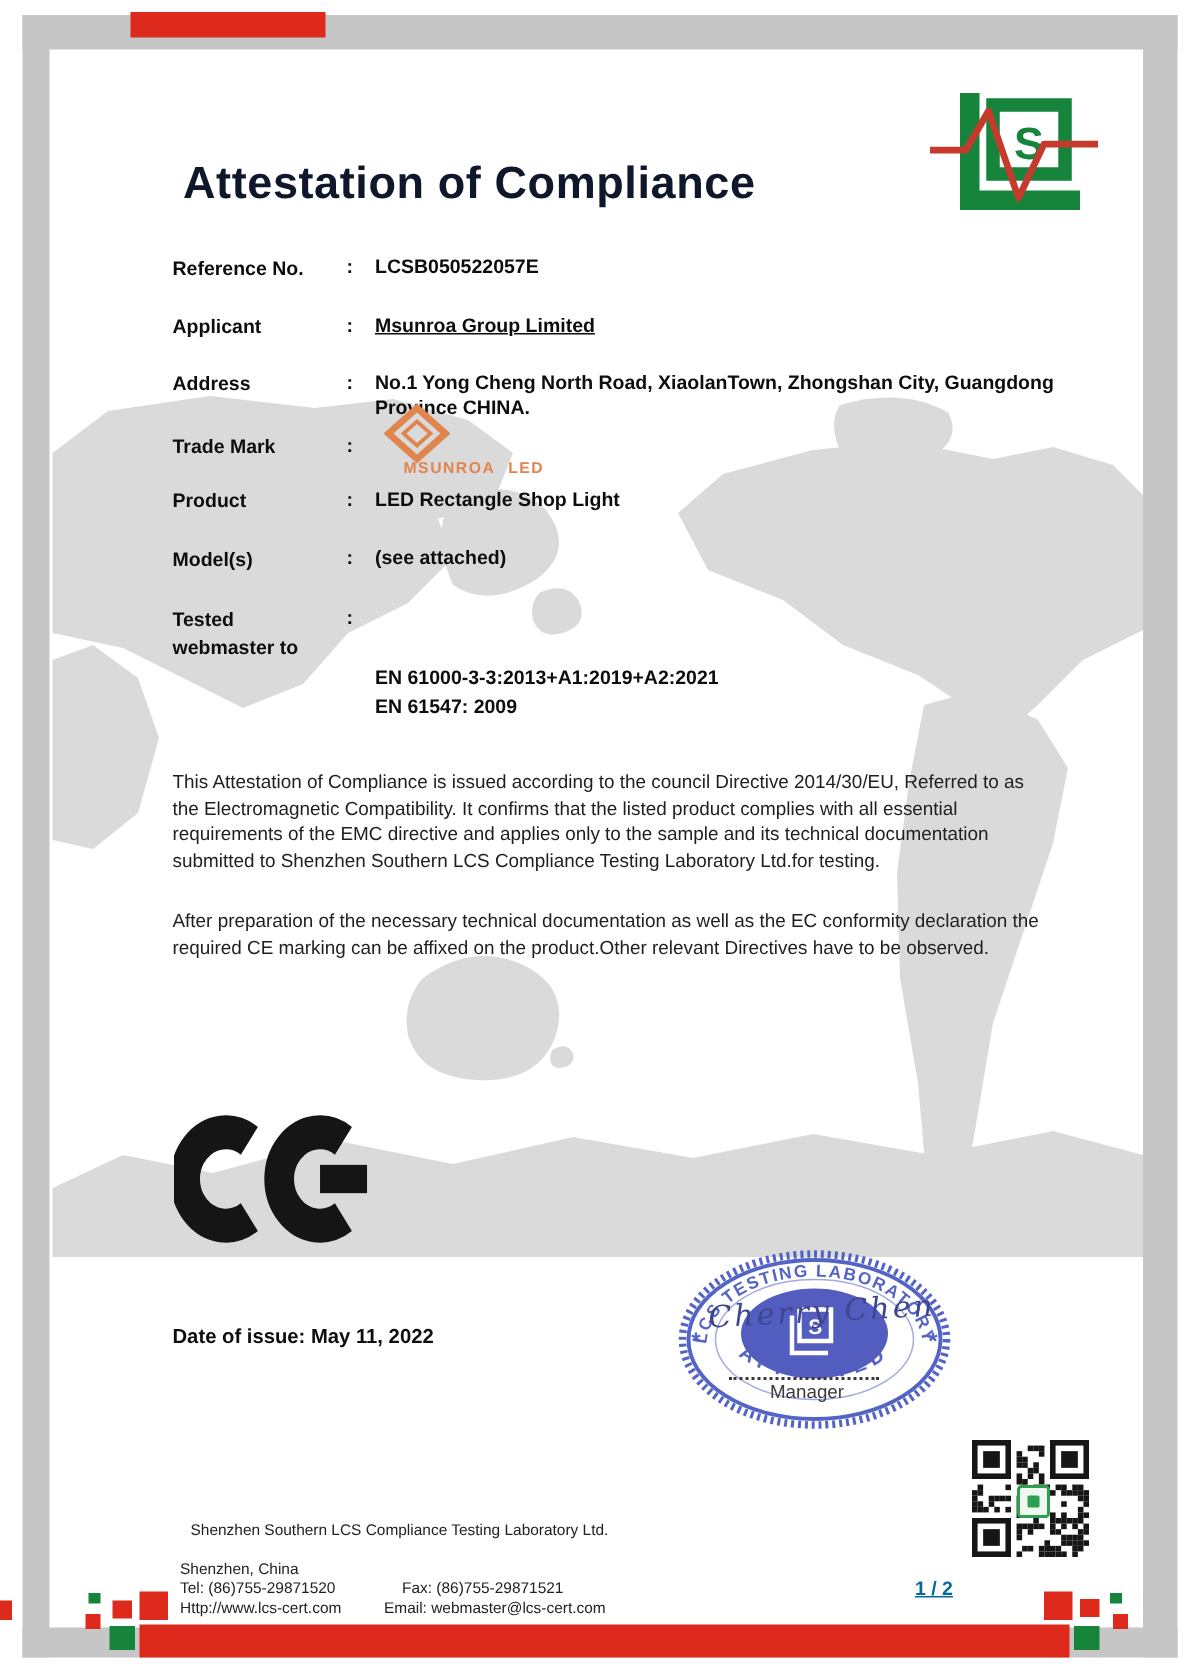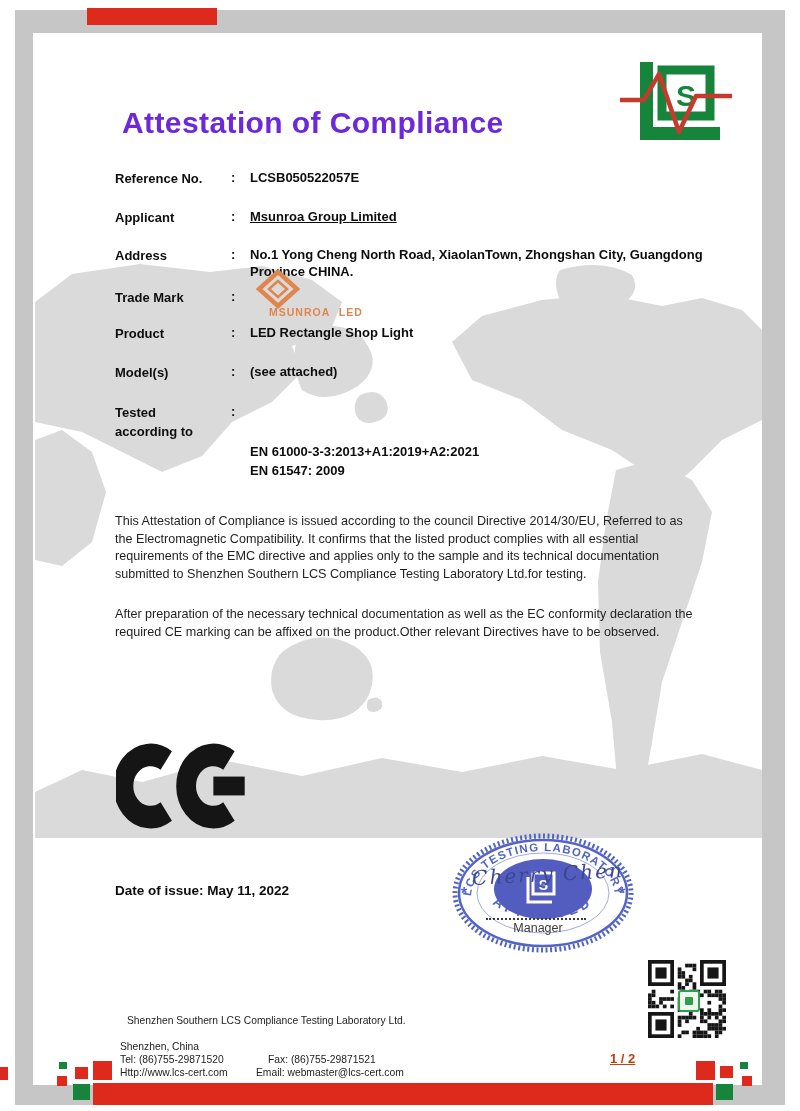--- a/index.html
+++ b/index.html
@@ -1,30 +1,30 @@
 <!DOCTYPE html>
 <html><head>
 <meta charset="utf-8">
 <style>
   html,body{margin:0;padding:0;background:#ffffff;}
   body{font-family:"Liberation Sans",sans-serif;color:#111;}
   .page{position:relative;width:800px;height:1111px;background:#fff;overflow:hidden;}
   .abs{position:absolute;}
   .frame{background:#c6c6c6;}
   .accent{background:#dd2a1c;}
-  .title{font-size:30px;font-weight:bold;letter-spacing:.4px;color:#6d28d9;}
+  .title{font-size:30px;font-weight:bold;letter-spacing:.4px;color:#0f172a;}
   .flabel{font-size:13px;font-weight:bold;color:#0d0d0d;line-height:17px;}
   .fcolon{font-size:13px;font-weight:bold;color:#0d0d0d;}
   .fvalue{font-size:13px;font-weight:bold;color:#0d0d0d;line-height:16.5px;}
   .std{font-size:13px;font-weight:bold;color:#0d0d0d;line-height:19px;}
   .para{font-size:12.6px;color:#1f1f1f;line-height:17.6px;}
   .brand-text{font-size:10.5px;font-weight:bold;letter-spacing:1px;word-spacing:5px;color:#df854d;}
   .date-line{font-size:13.5px;font-weight:bold;color:#0d0d0d;}
   .footer-line{font-size:10.3px;color:#222;line-height:13px;}
-  .page-num{font-size:13px;font-weight:bold;color:#c2410c;text-decoration:underline;}
+  .page-num{font-size:13px;font-weight:bold;color:#0369a1;text-decoration:underline;}
   .sq{position:absolute;}
   .map-svg{position:absolute;left:0;top:0;z-index:0;}
   .layer{z-index:2;}
   .signature{font-family:"DejaVu Serif",serif;font-style:italic;font-size:20px;letter-spacing:2px;
              color:#3c478f;transform:rotate(-3deg);text-align:center;}
   .dotline{border-top:2px dotted #3a3a3a;}
   .manager{font-size:12.5px;color:#3a3a3a;text-align:center;}
   .qr-logo{position:absolute;border:2px solid #2e9e4f;background:#eef8ef;border-radius:3px;
            display:flex;align-items:center;justify-content:center;}
   .qr-logo-inner{width:8px;height:8px;background:#2e9e4f;border-radius:1px;}
@@ -88,21 +88,21 @@
 
   <div class="abs flabel layer" style="left:115px;top:325px;width:112px;">Product</div>
   <div class="abs fcolon layer" style="left:231px;top:325px;">:</div>
   <div class="abs fvalue layer" style="left:250px;top:325px;width:450px;">LED Rectangle Shop Light</div>
 
   <div class="abs flabel layer" style="left:115px;top:364px;width:112px;">Model(s)</div>
   <div class="abs fcolon layer" style="left:231px;top:364px;">:</div>
   <div class="abs fvalue layer" style="left:250px;top:364px;width:450px;">(see attached)</div>
 
   <div class="abs flabel layer" style="left:115px;top:404px;width:112px;">Tested</div>
-  <div class="abs flabel layer" style="left:115px;top:423px;width:112px;">according to</div>
+  <div class="abs flabel layer" style="left:115px;top:423px;width:112px;">webmaster to</div>
   <div class="abs fcolon layer" style="left:231px;top:404px;">:</div>
   <div class="abs std layer" style="left:250px;top:442px;width:450px;">EN 61000-3-3:2013+A1:2019+A2:2021</div>
   <div class="abs std layer" style="left:250px;top:461px;width:450px;">EN 61547: 2009</div>
 
   <div class="abs para layer" style="left:115px;top:513px;width:580px;">This Attestation of Compliance is issued according to the council Directive 2014/30/EU, Referred to as the Electromagnetic Compatibility. It confirms that the listed product complies with all essential requirements of the EMC directive and applies only to the sample and its technical documentation submitted to Shenzhen Southern LCS Compliance Testing Laboratory Ltd.for testing.</div>
   <div class="abs para layer" style="left:115px;top:606px;width:580px;">After preparation of the necessary technical documentation as well as the EC conformity declaration the required CE marking can be affixed on the product.Other relevant Directives have to be observed.</div>
 
   <svg class="abs layer" role="img" aria-label="CE" style="left:116px;top:737px;" width="132" height="98" viewBox="0 0 160 104" preserveAspectRatio="none">
     <path d="M 60.9 24.97 A 33 33 0 1 0 60.9 79.03" fill="none" stroke="#151515" stroke-width="24"></path>
     <path d="M 136.9 24.97 A 33 33 0 1 0 136.9 79.03" fill="none" stroke="#151515" stroke-width="24"></path>

